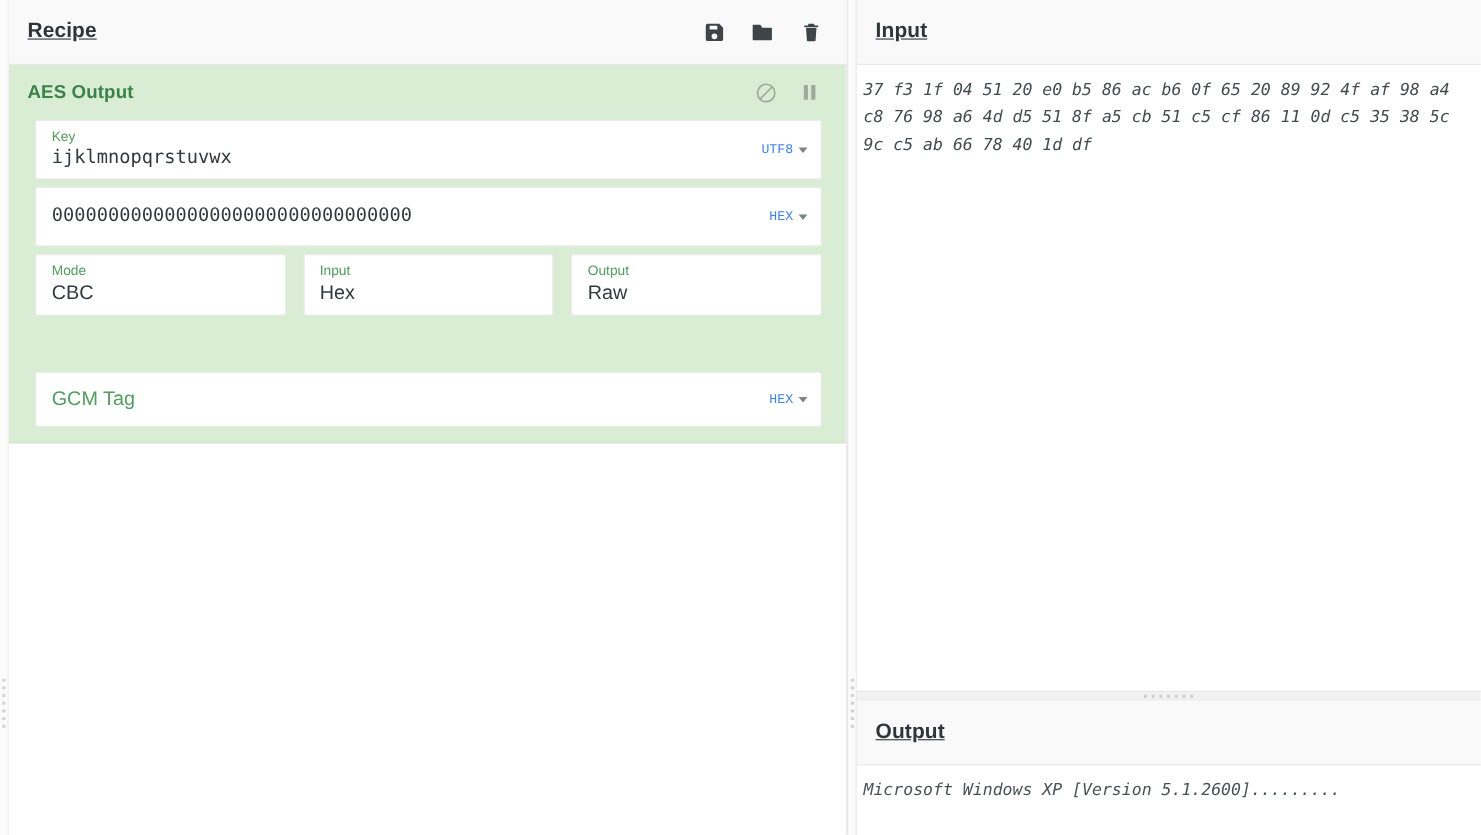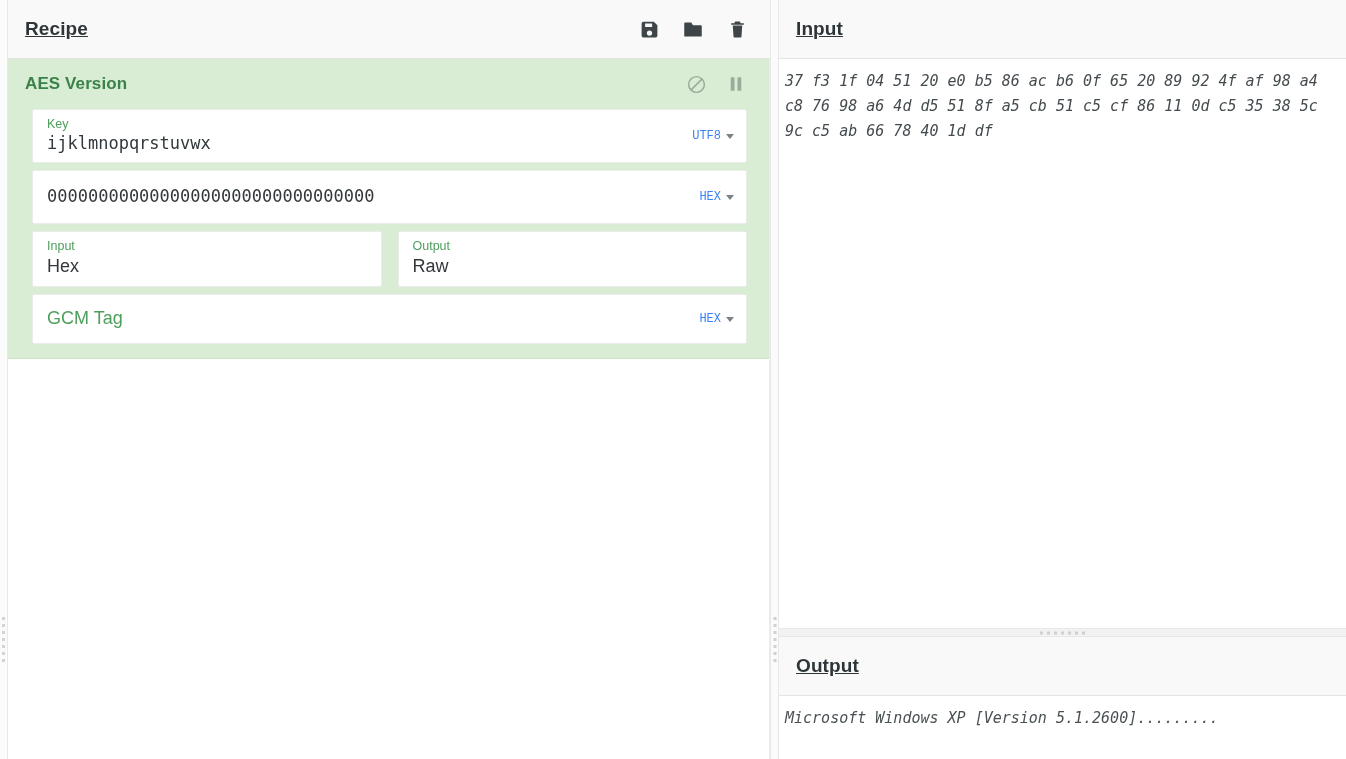--- a/index.html
+++ b/index.html
@@ -213,20 +213,21 @@
   }
   .field-value.sans {
     font-family: "Liberation Sans", sans-serif;
     font-size: 18px;
     color: #32383b;
     line-height: 23px;
   }
   .field.empty {
     justify-content: center;
     min-height: 50px;
+    margin-top: 44px;
   }
   .field-placeholder {
     font-size: 18px;
     color: #4e9e5c;
     line-height: 23px;
   }
   .toggle {
     position: absolute;
     right: 12px;
     top: 50%;
@@ -328,21 +329,21 @@
           </svg>
         </span>
       </div>
     </div>
 
     <div class="recipe-list">
 
       <div class="operation">
 
         <div class="op-title-row">
-          <span class="op-title">AES Version</span>
+          <span class="op-title">AES Output</span>
           <div class="op-icons">
             <span class="op-icon">
               <svg width="21" height="21" viewBox="0 0 24 24" fill="none" stroke="currentColor" stroke-width="1.7" aria-hidden="true">
                 <circle cx="12" cy="12" r="9"></circle>
                 <line x1="5.6" y1="18.4" x2="18.4" y2="5.6"></line>
               </svg>
             </span>
             <span class="op-icon">
               <svg width="18" height="18" viewBox="0 0 24 24" fill="currentColor" aria-hidden="true">
                 <rect x="5" y="3" width="5" height="18" rx="0.5"></rect>
@@ -368,20 +369,24 @@
             <div class="field-value">00000000000000000000000000000000</div>
             <div class="toggle">
               <span>HEX</span>
               <span class="caret"></span>
             </div>
           </div>
         </div>
 
         <div class="arg-row">
           <div class="field third">
+            <div class="field-label">Mode</div>
+            <div class="field-value sans">CBC</div>
+          </div>
+          <div class="field third">
             <div class="field-label">Input</div>
             <div class="field-value sans">Hex</div>
           </div>
           <div class="field third">
             <div class="field-label">Output</div>
             <div class="field-value sans">Raw</div>
           </div>
         </div>
 
         <div class="arg-row">

